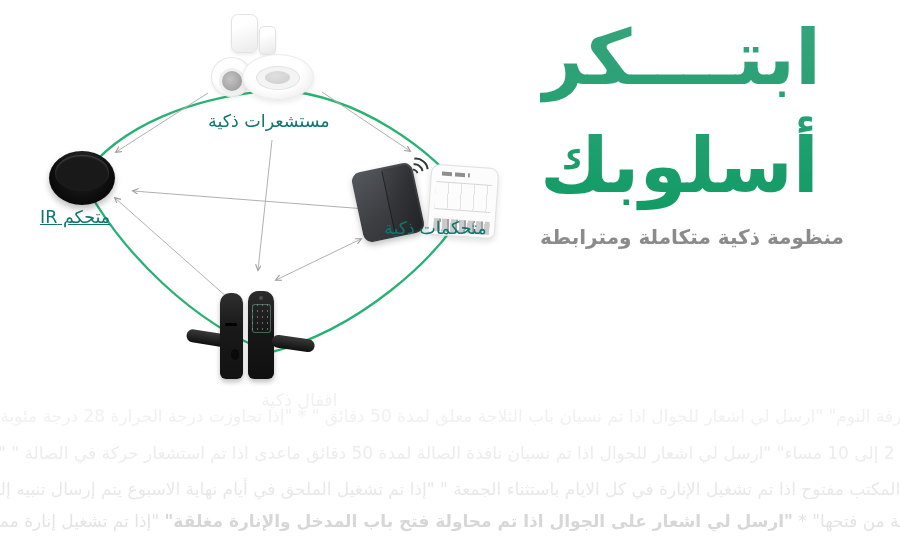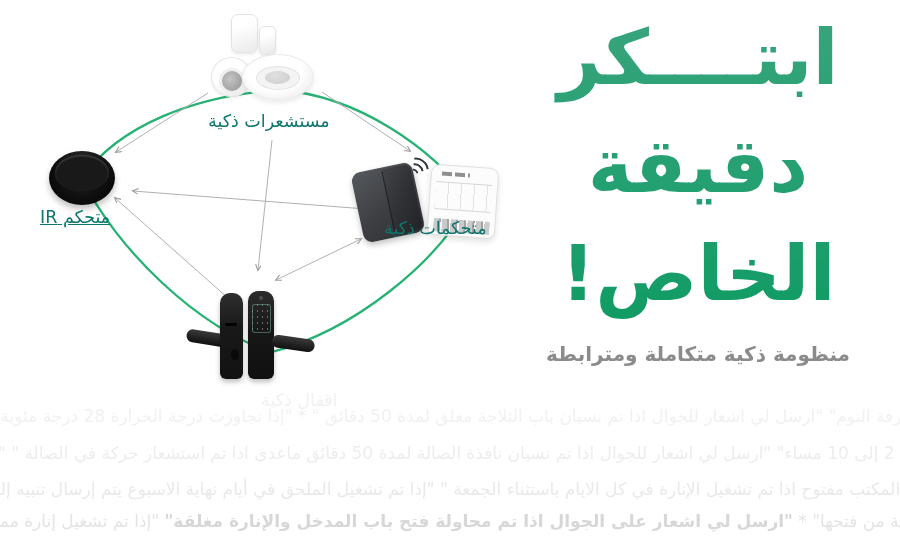--- a/index.html
+++ b/index.html
@@ -81,25 +81,25 @@
           background:linear-gradient(180deg,#3a3a3a,#101010);}
 
   
   .dev-label{position:absolute;direction:rtl;font-size:17.5px;color:#0f766e;white-space:nowrap;}
   .lbl-sensors{left:208px;top:111px;}
   .lbl-ir{left:40px;top:207px;text-decoration:underline;}
   .lbl-controllers{left:384px;top:218px;font-family:Liberation Serif, serif;}
   .lbl-locks{left:261px;top:390px;color:#f1f1f1;}
 
   
-  .heading{position:absolute;top:4px;right:50px;text-align:center;direction:rtl;}
+  .heading{position:absolute;top:4px;right:56px;text-align:left;direction:rtl;}
   .heading .big-wrap{background:linear-gradient(180deg,#39a47d 0%,#24a072 55%,#0f9b63 100%);
           -webkit-background-clip:text;background-clip:text;color:transparent;}
   .heading .big{font-size:76px;font-weight:700;line-height:108px;white-space:nowrap;}
-  .heading .subtitle{margin-top:14px;font-size:20px;font-weight:700;color:#8b8b8b;white-space:nowrap;}
+  .heading .subtitle{margin-top:5px;font-size:20px;font-weight:700;color:#8b8b8b;white-space:nowrap;}
 
   
   .faint{position:absolute;left:50%;transform:translateX(-50%);white-space:nowrap;
          direction:rtl;font-size:17px;}
   .f1{top:406px;color:#f1f1f1;}
   .f2{top:443px;color:#ededed;}
   .f3{top:479px;color:#e9e9e9;}
   .f4{top:511px;color:#e4e4e4;}
   .f4 .bold{color:#d7d7d7;font-weight:700;}
 </style>
@@ -164,22 +164,21 @@
   <div class="device lever-r"></div>
 
   <div class="dev-label lbl-sensors">مستشعرات ذكية</div>
   <div class="dev-label lbl-ir">متحكم IR</div>
   <div class="dev-label lbl-controllers">متحكمات ذكية</div>
   <div class="dev-label lbl-locks">اقفال ذكية</div>
 
   <div class="heading">
     <div class="big-wrap">
       <div class="big">ابتــــكر</div>
-      <div class="big">دقيقة</div>
-      <div class="big">الخاص!</div>
+      <div class="big">أسلوبك</div>
     </div>
     <div class="subtitle">منظومة ذكية متكاملة ومترابطة</div>
   </div>
 
   <div class="faint f1">الصالة وغرفة النوم" "ارسل لي اشعار للجوال اذا تم نسيان باب الثلاجة معلق لمدة 50 دقائق " * "إذا تجاوزت درجة الحرارة 28 درجة مئوية شغّل مك</div>
   <div class="faint f2">من الساعة 2 إلى 10 مساء" "ارسل لي اشعار للجوال اذا تم نسيان نافذة الصالة لمدة 50 دقائق ماعدى اذا تم استشعار حركة في الصالة " "ارسل لي ا</div>
   <div class="faint f3">اجعل باب المكتب مفتوح اذا تم تشغيل الإنارة في كل الايام باستثناء الجمعة " "إذا تم تشغيل الملحق في أيام نهاية الاسبوع يتم إرسال تنبيه إلى الجوال"</div>
   <div class="faint f4"><span>الإنارة بعد 15 دقيقة من فتحها" *</span> <span class="bold">"ارسل لي اشعار على الجوال اذا تم محاولة فتح باب المدخل والإنارة مغلقة"</span> <span>"إذا تم تشغيل إنارة ممر المزرعة في أيام</span></div>
 
 </div>

